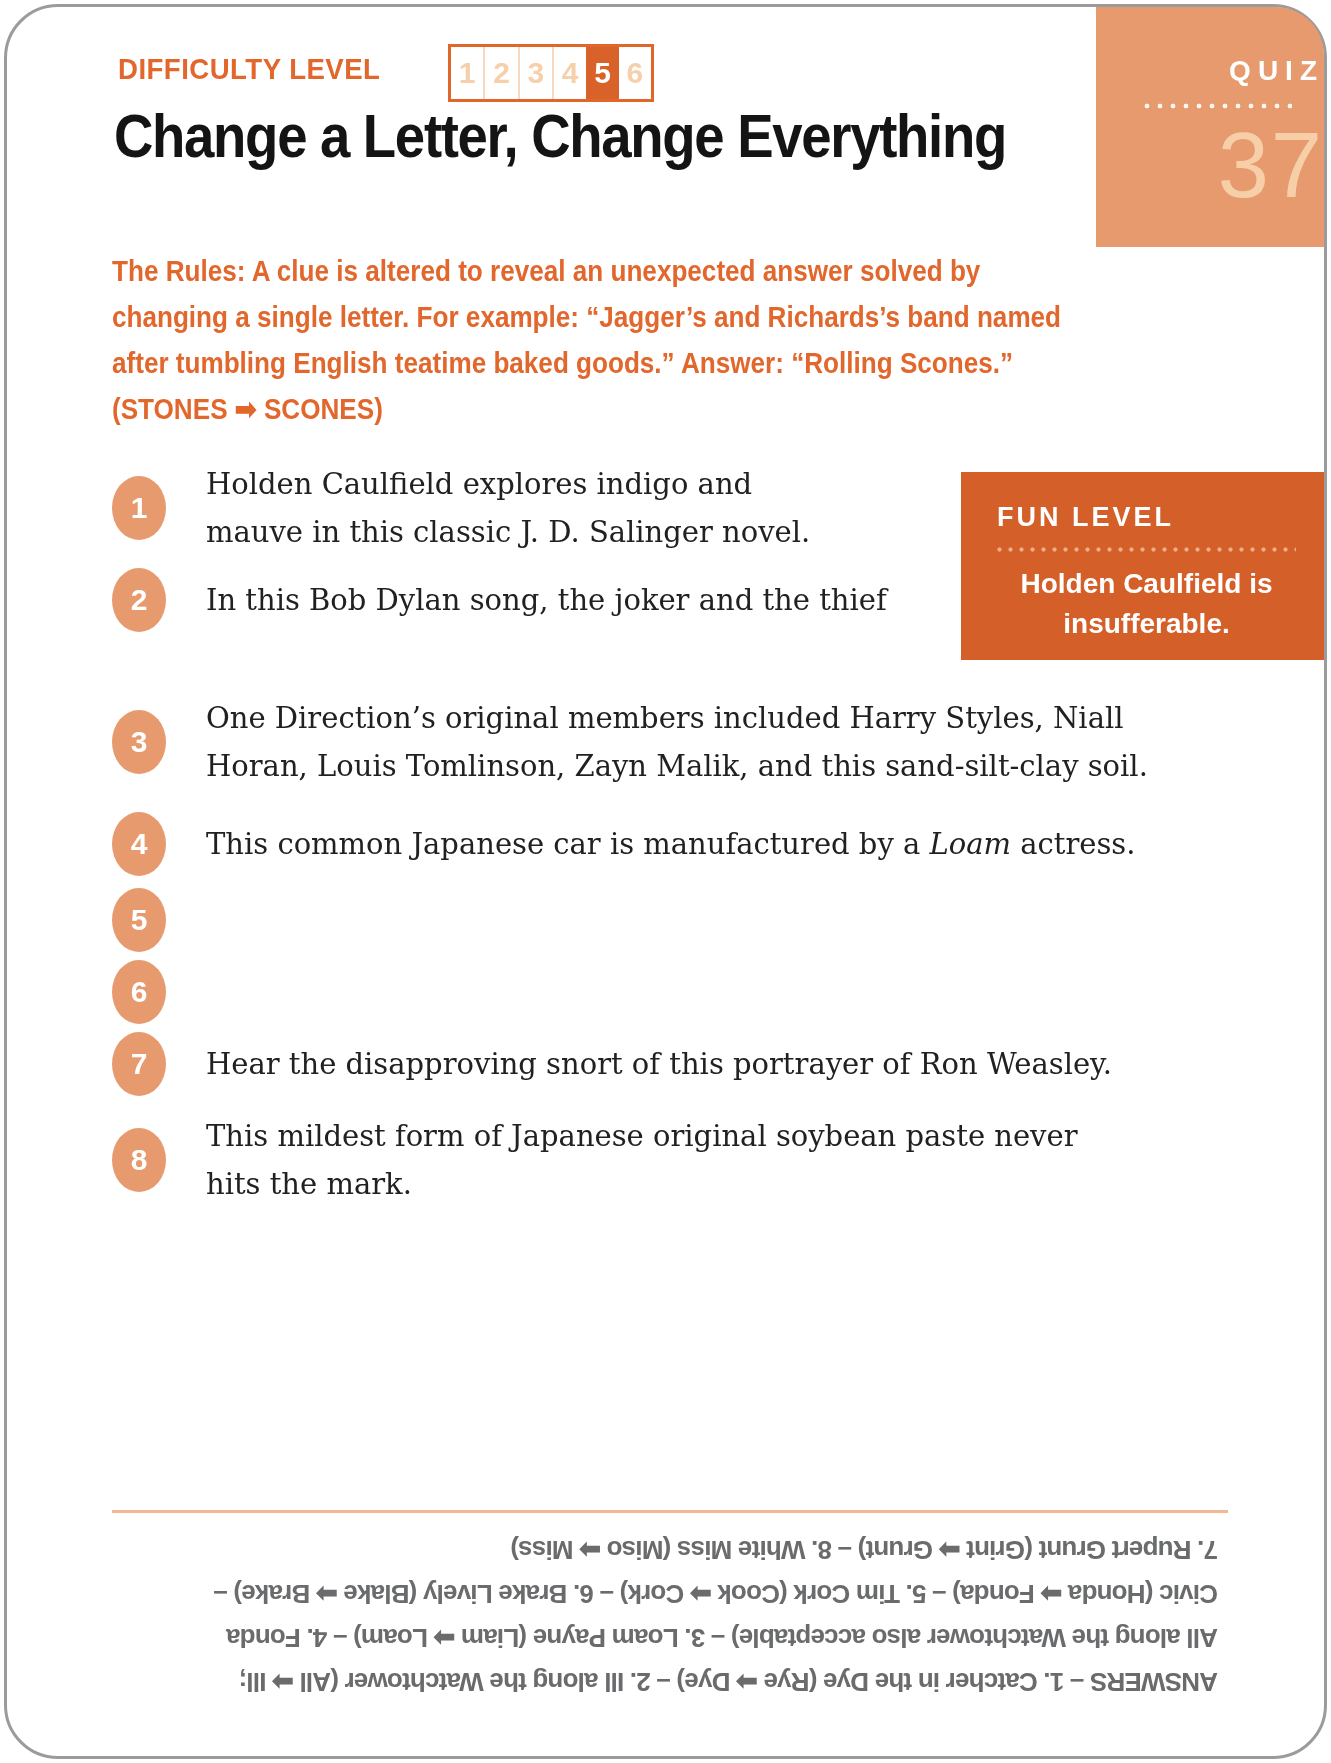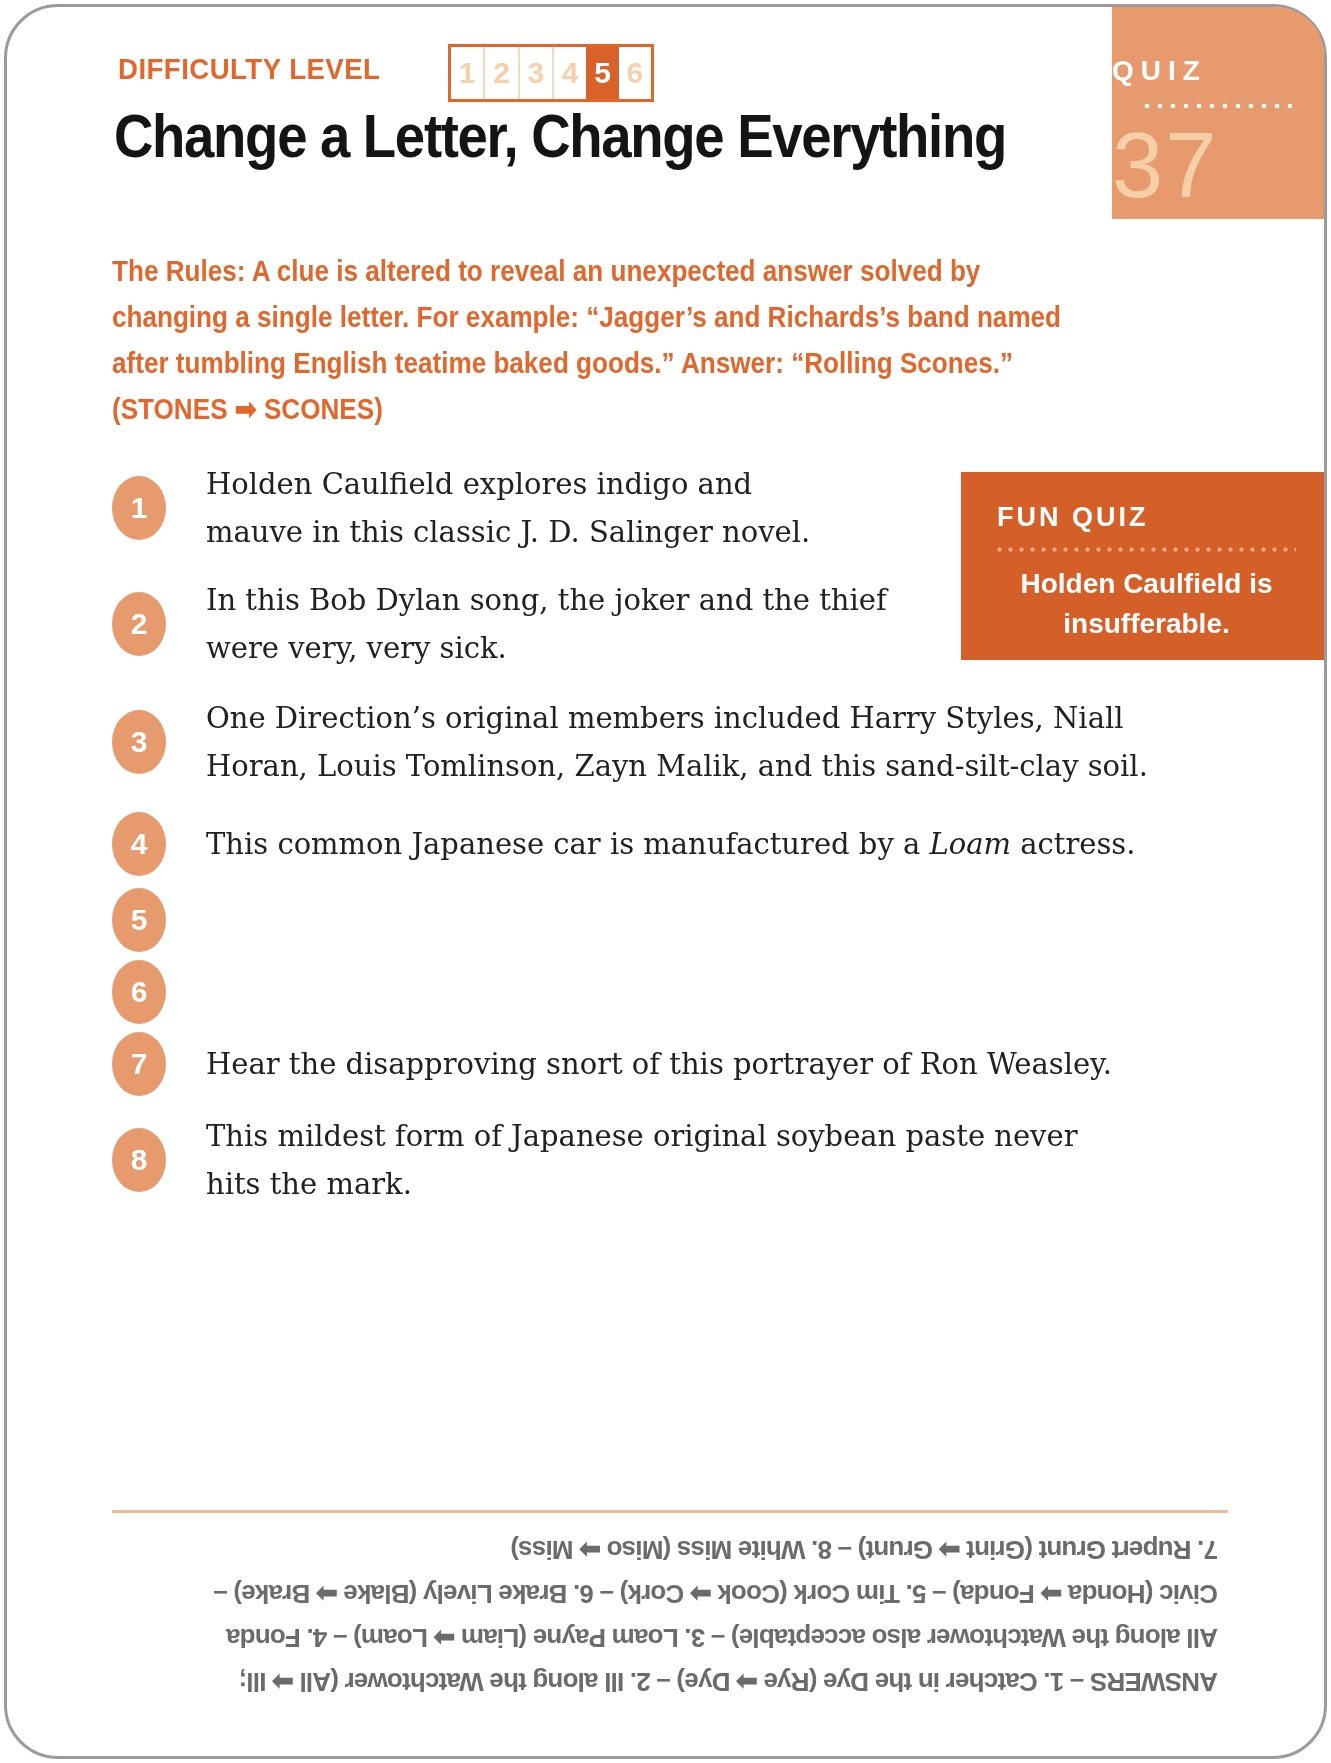--- a/index.html
+++ b/index.html
@@ -2,22 +2,22 @@
 <html><head>
 <meta charset="utf-8">
 <style>
   html,body{margin:0;padding:0;background:#fff;}
   .page{position:relative;width:1331px;height:1763px;background:#fff;overflow:hidden;
         font-family:"Liberation Sans",sans-serif;}
   .card-border{position:absolute;left:4px;top:4px;right:4px;bottom:4px;
         border:3px solid #9b9b9b;border-radius:54px;z-index:0;}
 
   
-  .quiz-tab{position:absolute;top:7px;right:7px;width:212px;height:212px;
-        background:#e79a6d;border-top-right-radius:48px;z-index:1;text-align:left;}
+  .quiz-tab{position:absolute;top:7px;right:7px;width:212px;height:240px;
+        background:#e79a6d;border-top-right-radius:48px;z-index:1;text-align:right;padding-left:16px;}
   .quiz-label{margin-top:48px;color:#ffffff;font-weight:bold;font-size:28px;letter-spacing:7px;}
   .dots{background-repeat:repeat-x;height:6px;}
   .quiz-dots{width:148px;margin:16px auto 0 auto;
         background-image:radial-gradient(circle at 3px 3px,rgba(255,255,255,.9) 2.1px,transparent 2.7px);
         background-size:13px 6px;}
   .quiz-number{margin-top:10px;color:#f6cfa9;font-weight:normal;font-size:92px;line-height:92px;letter-spacing:2px;}
 
   
   .diff-label{position:absolute;left:118px;top:52px;color:#e2672c;font-weight:bold;font-size:30px;
         letter-spacing:.5px;transform:scaleX(.92);transform-origin:left top;white-space:nowrap;z-index:1;}
@@ -96,21 +96,21 @@
     <span>(STONES ➡ SCONES)</span>
   </p>
 
   <div class="question" style="top:452px">
     <span class="qbadge">1</span>
     <p class="qtext"><span>Holden Caulfield explores indigo and</span><br><span>mauve in this classic J. D. Salinger novel.</span></p>
   </div>
 
   <div class="question" style="top:568px">
     <span class="qbadge">2</span>
-    <p class="qtext"><span>In this Bob Dylan song, the joker and the thief</span><br><span>were very, very sick.</span></p>
+    <p class="qtext"><span>In this Bob Dylan song, the joker and the thief</span><br></p>
   </div>
 
   <div class="question" style="top:686px">
     <span class="qbadge">3</span>
     <p class="qtext"><span>One Direction’s original members included Harry Styles, Niall</span><br><span>Horan, Louis Tomlinson, Zayn Malik, and this sand-silt-clay soil.</span></p>
   </div>
 
   <div class="question" style="top:812px">
     <span class="qbadge">4</span>
     <p class="qtext"><span>This common Japanese car is manufactured by a </span><i>Loam</i><span> actress.</span></p>
@@ -128,21 +128,21 @@
     <span class="qbadge">7</span>
     <p class="qtext"><span>Hear the disapproving snort of this portrayer of Ron Weasley.</span></p>
   </div>
 
   <div class="question" style="top:1104px">
     <span class="qbadge">8</span>
     <p class="qtext"><span>This mildest form of Japanese original soybean paste never</span><br><span>hits the mark.</span></p>
   </div>
 
   <aside class="fun-fact">
-    <div class="ff-label">FUN QUIZ</div>
+    <div class="ff-label">FUN LEVEL</div>
     <div class="dots ff-dots"></div>
     <p class="ff-text"><span>Holden Caulfield is</span><br><span>insufferable.</span></p>
   </aside>
 
   <div class="answers-divider"></div>
   <div class="answers">
     <span>ANSWERS – 1. Catcher in the Dye (Rye ➡ Dye) – 2. Ill along the Watchtower (All ➡ Ill;</span><br>
     <span>All along the Watchtower also acceptable) – 3. Loam Payne (Liam ➡ Loam) – 4. Fonda</span><br>
     <span>Civic (Honda ➡ Fonda) – 5. Tim Cork (Cook ➡ Cork) – 6. Brake Lively (Blake ➡ Brake) –</span><br>
     <span>7. Rupert Grunt (Grint ➡ Grunt) – 8. White Miss (Miso ➡ Miss)</span>

